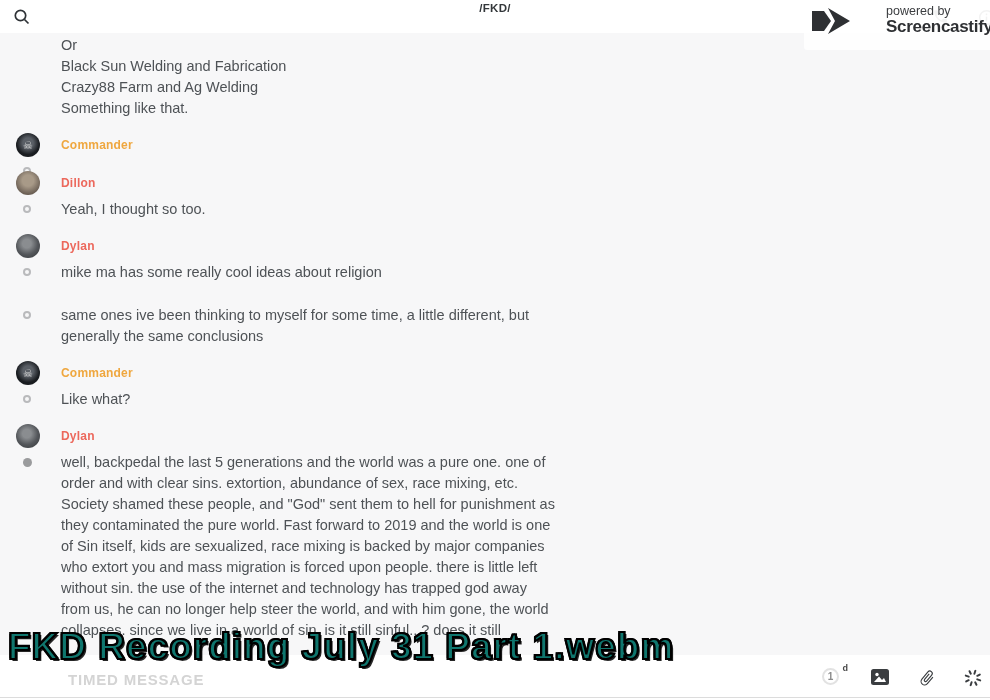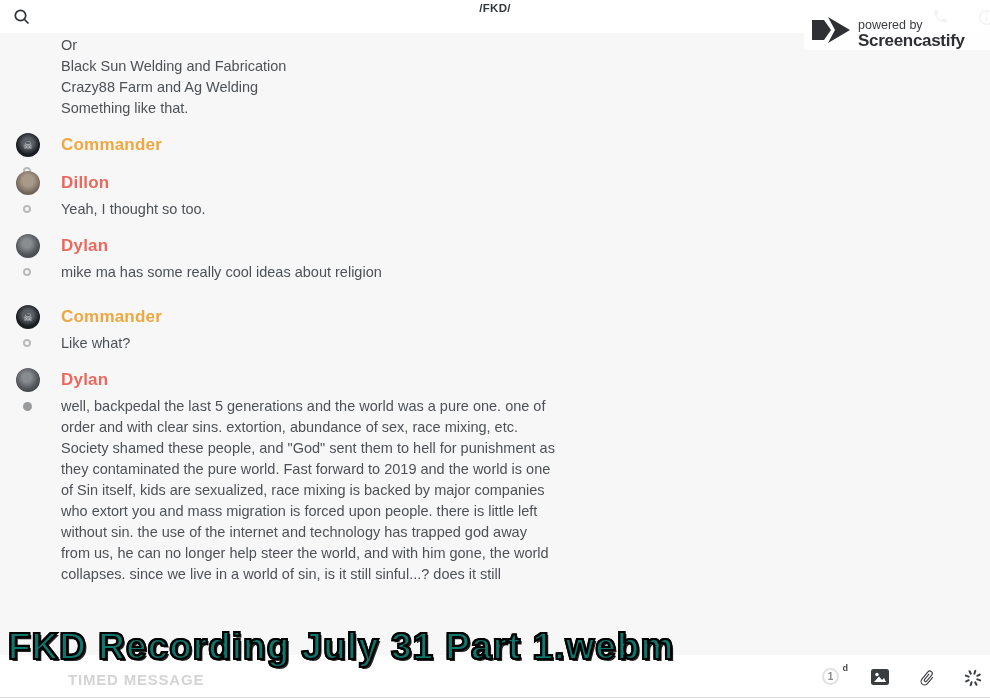--- a/index.html
+++ b/index.html
@@ -19,22 +19,23 @@
     position:absolute; left:0; right:0; top:2px; text-align:center;
     font-size:11.5px; font-weight:700; color:#33373a; letter-spacing:.3px;
   }
   .call-btn { position:absolute; right:40px; top:8px; width:18px; height:18px; }
   .info-btn { position:absolute; right:-6px; top:9px; width:18px; height:18px; }
   .hdr-icon svg { display:block; }
 
   
   .watermark {
     position:absolute; top:5px; right:0; width:186px; height:45px;
-    background:rgba(255,255,255,.82); z-index:40; display:flex; align-items:flex-end;
+    background:rgba(255,255,255,.82); z-index:40; display:flex; align-items:flex-start;
     border-radius:3px 0 0 3px;
+    gap:28px;
   }
   .wm-logo { margin-left:8px; flex:0 0 auto; }
   .wm-text { margin-left:6px; line-height:1.05; overflow:hidden; white-space:nowrap; }
   .wm-line1 { font-size:12.5px; color:#3b3d40; }
   .wm-line2 { font-size:17px; font-weight:700; color:#2e3033; letter-spacing:-.3px; }
 
   
   .chat {
     position:absolute; top:33px; left:0; right:0; bottom:45px;
     background:#f7f7f8; overflow:hidden; padding-top:2px;
@@ -45,21 +46,21 @@
   .msg-group { margin-top:14px; }
   .group-head { position:relative; height:24px; margin-left:16px; display:flex; align-items:center; }
   .avatar {
     width:24px; height:24px; border-radius:50%; flex:0 0 auto;
     display:inline-flex; align-items:center; justify-content:center;
     font-size:11px; color:#d8d8d8; overflow:hidden; cursor:pointer;
   }
   .av-commander { background:radial-gradient(circle at 50% 42%, #5a5f66 0 28%, #191c20 62%); }
   .av-dillon   { background:radial-gradient(circle at 50% 40%, #a89a88 0 30%, #6e6257 70%, #4a4138 100%); }
   .av-dylan    { background:radial-gradient(circle at 45% 40%, #8a8d90 0 22%, #55585c 55%, #2f3235 100%); }
-  .username { margin-left:21px; font-size:17px; font-weight:700; letter-spacing:.2px; cursor:pointer; }
+  .username { margin-left:21px; font-size:12px; font-weight:700; letter-spacing:.2px; cursor:pointer; }
   .name-orange { color:#efa73f; }
   .name-red { color:#ec685c; }
 
   .msg-row { position:relative; margin-top:4px; margin-bottom:22px; }
   .msg-row:last-child { margin-bottom:0; }
   .status {
     position:absolute; left:23px; top:6px; width:9px; height:9px; border-radius:50%;
   }
   .status-ring { border:2px solid #b9babc; background:transparent; width:8px; height:8px; }
   .status-dot { background:#9a9b9d; }
@@ -173,20 +174,21 @@
     <div class="group-head">
       <span class="avatar av-dylan"></span>
       <span class="username name-red">Dylan</span>
     </div>
     <div class="msg-row">
       <span class="status status-ring"></span>
       <p class="msg-text">mike ma has some really cool ideas about religion</p>
     </div>
     <div class="msg-row">
       <span class="status status-ring"></span>
+      <p class="msg-text">same ones ive been thinking to myself for some time, a little different, but generally the same conclusions</p>
     </div>
   </div>
 
   <div class="msg-group">
     <div class="group-head">
       <span class="avatar av-commander">☠</span>
       <span class="username name-orange">Commander</span>
     </div>
     <div class="msg-row">
       <span class="status status-ring"></span>

